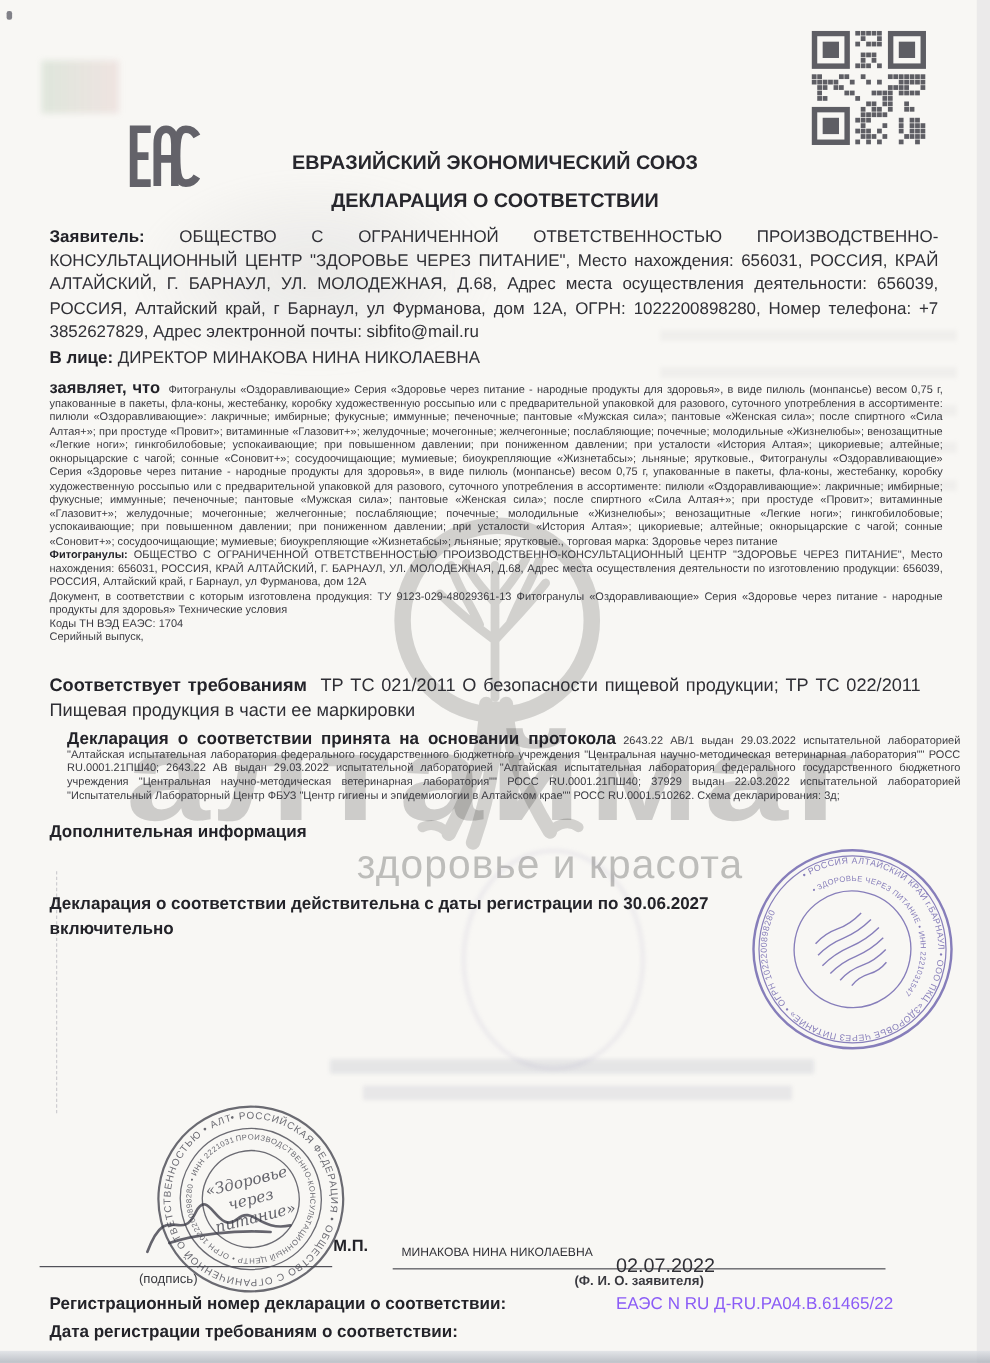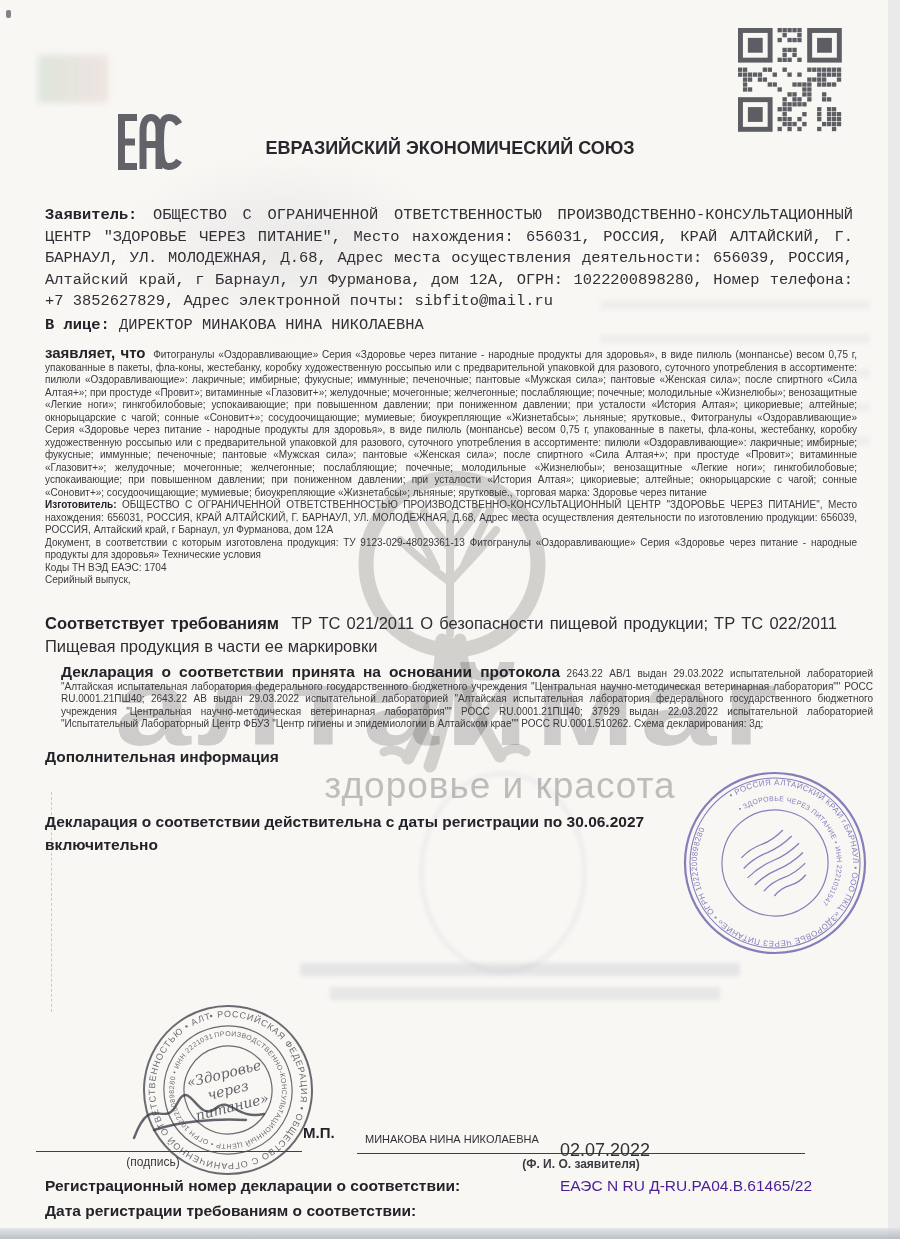--- a/index.html
+++ b/index.html
@@ -192,29 +192,30 @@
         <rect x="96.0" y="91.2" width="4.2" height="4.2"></rect>
         <rect x="38.4" y="96.0" width="4.2" height="4.2"></rect>
         <rect x="48.0" y="96.0" width="4.2" height="4.2"></rect>
         <rect x="57.6" y="96.0" width="4.2" height="4.2"></rect>
         <rect x="76.8" y="96.0" width="4.2" height="4.2"></rect>
         <rect x="91.2" y="96.0" width="4.2" height="4.2"></rect>
       </g>
   </svg>
 
   <div class="abs title" style="left:0;top:138px;">ЕВРАЗИЙСКИЙ ЭКОНОМИЧЕСКИЙ СОЮЗ</div>
-
-  <div class="abs scan-blur" style="left:45px;top:205px;width:808px;font-family:Liberation Mono, monospace;">
+  <div class="abs title" style="left:0;top:172px;">ДЕКЛАРАЦИЯ О СООТВЕТСТВИИ</div>
+
+  <div class="abs scan-blur" style="left:45px;top:205px;width:808px;">
     <p class="body-txt just"><span class="b">Заявитель:</span> <span>ОБЩЕСТВО С ОГРАНИЧЕННОЙ ОТВЕТСТВЕННОСТЬЮ ПРОИЗВОДСТВЕННО-КОНСУЛЬТАЦИОННЫЙ ЦЕНТР "ЗДОРОВЬЕ ЧЕРЕЗ ПИТАНИЕ", Место нахождения: 656031, РОССИЯ, КРАЙ АЛТАЙСКИЙ, Г. БАРНАУЛ, УЛ. МОЛОДЕЖНАЯ, Д.68, Адрес места осуществления деятельности: 656039, РОССИЯ, Алтайский край, г Барнаул, ул Фурманова, дом 12А, ОГРН: 1022200898280, Номер телефона: +7 3852627829, Адрес электронной почты: sibfito@mail.ru</span></p>
     <p class="body-txt" style="margin-top:2px;"><span class="b">В лице:</span> <span>ДИРЕКТОР МИНАКОВА НИНА НИКОЛАЕВНА</span></p>
   </div>
 
   <div class="abs scan-blur" style="left:45px;top:347px;width:812px;">
     <p class="small just"><span class="lbl15">заявляет, что</span>&nbsp;&nbsp;<span>Фитогранулы «Оздоравливающие»  Серия «Здоровье через питание  - народные продукты для здоровья», в виде пилюль (монпансье) весом 0,75 г, упакованные в пакеты, фла-коны, жестебанку, коробку художественную россыпью или с предварительной упаковкой для разового, суточного употребления в ассортименте: пилюли  «Оздоравливающие»: лакричные; имбирные; фукусные; иммунные; печеночные; пантовые «Мужская сила»; пантовые «Женская  сила»; после спиртного «Сила Алтая+»; при простуде «Провит»; витаминные  «Глазовит+»;  желудочные; мочегонные; желчегонные; послабляющие; почечные; молодильные «Жизнелюбы»; венозащитные «Легкие ноги»; гинкгобилобовые; успокаивающие; при повышенном давлении; при пониженном давлении; при усталости «История Алтая»;  цикориевые; алтейные; окнорыцарские  с чагой;  сонные «Соновит+»; сосудоочищающие; мумиевые; биоукрепляющие «Жизнетабсы»; льняные; ярутковые., Фитогранулы «Оздоравливающие»  Серия «Здоровье через питание  - народные продукты для здоровья», в виде пилюль (монпансье) весом 0,75 г, упакованные в пакеты, фла-коны, жестебанку, коробку художественную россыпью или с предварительной упаковкой для разового, суточного употребления в ассортименте: пилюли  «Оздоравливающие»: лакричные; имбирные; фукусные; иммунные; печеночные; пантовые «Мужская сила»; пантовые «Женская  сила»; после спиртного «Сила Алтая+»; при простуде «Провит»; витаминные  «Глазовит+»;  желудочные; мочегонные; желчегонные; послабляющие; почечные; молодильные «Жизнелюбы»; венозащитные «Легкие ноги»; гинкгобилобовые; успокаивающие; при повышенном давлении; при пониженном давлении; при усталости «История Алтая»; цикориевые; алтейные; окнорыцарские  с чагой;  сонные «Соновит+»; сосудоочищающие; мумиевые; биоукрепляющие «Жизнетабсы»; льняные; ярутковые., торговая марка: Здоровье через питание</span></p>
-    <p class="small just"><span class="b">Изготовитель:</span> <span>ОБЩЕСТВО С ОГРАНИЧЕННОЙ ОТВЕТСТВЕННОСТЬЮ ПРОИЗВОДСТВЕННО-КОНСУЛЬТАЦИОННЫЙ ЦЕНТР "ЗДОРОВЬЕ ЧЕРЕЗ ПИТАНИЕ", Место нахождения: 656031, РОССИЯ, КРАЙ АЛТАЙСКИЙ, Г. БАРНАУЛ, УЛ. МОЛОДЕЖНАЯ, Д.68, Адрес места осуществления деятельности по изготовлению продукции: 656039, РОССИЯ, Алтайский край, г Барнаул, ул Фурманова, дом 12А</span></p>
+    <p class="small just"><span class="b">Фитогранулы:</span> <span>ОБЩЕСТВО С ОГРАНИЧЕННОЙ ОТВЕТСТВЕННОСТЬЮ ПРОИЗВОДСТВЕННО-КОНСУЛЬТАЦИОННЫЙ ЦЕНТР "ЗДОРОВЬЕ ЧЕРЕЗ ПИТАНИЕ", Место нахождения: 656031, РОССИЯ, КРАЙ АЛТАЙСКИЙ, Г. БАРНАУЛ, УЛ. МОЛОДЕЖНАЯ, Д.68, Адрес места осуществления деятельности по изготовлению продукции: 656039, РОССИЯ, Алтайский край, г Барнаул, ул Фурманова, дом 12А</span></p>
     <p class="small just">Документ, в соответствии с которым изготовлена продукция: ТУ 9123-029-48029361-13  Фитогранулы «Оздоравливающие»  Серия «Здоровье через питание - народные продукты для здоровья» Технические условия</p>
     <p class="small">Коды ТН ВЭД ЕАЭС: 1704</p>
     <p class="small">Серийный выпуск,</p>
   </div>
 
   <div class="abs scan-blur" style="left:45px;top:612px;width:792px;">
     <p class="just" style="font-size:16.5px;line-height:23px;"><span class="lbl16">Соответствует требованиям</span>&nbsp;&nbsp;<span>ТР ТС 021/2011 О безопасности пищевой продукции; ТР ТС 022/2011 Пищевая продукция в части ее маркировки</span></p>
   </div>
 
   <div class="abs scan-blur" style="left:61px;top:666px;width:812px;">
@@ -228,21 +229,21 @@
   </div>
 
   <div class="abs b" style="left:303px;top:1124px;font-size:15px;">М.П.</div>
   <div class="abs rule" style="left:36px;top:1151px;width:266px;"></div>
   <div class="abs cap" style="left:20px;top:1155px;width:266px;">(подпись)</div>
   <div class="abs" style="left:365px;top:1133px;font-size:11px;color:#303036;">МИНАКОВА НИНА НИКОЛАЕВНА</div>
   <div class="abs rule" style="left:357px;top:1153px;width:448px;"></div>
   <div class="abs cap" style="left:357px;top:1157px;width:448px;font-weight:bold;">(Ф. И. О. заявителя)</div>
 
   <div class="abs b" style="left:45px;top:1177px;font-size:15.5px;text-align:right;">Регистрационный номер декларации о соответствии:</div>
-  <div class="abs" style="left:560px;top:1177px;font-size:15.5px;color:#4c1d95;">ЕАЭС N RU Д-RU.РА04.В.61465/22</div>
+  <div class="abs" style="left:560px;top:1177px;font-size:15.5px;color:#8b5cf6;">ЕАЭС N RU Д-RU.РА04.В.61465/22</div>
   <div class="abs b" style="left:45px;top:1202px;font-size:15.5px;">Дата регистрации требованиям о соответствии:</div>
   <div class="abs" style="left:560px;top:1140px;font-size:18px;color:#303036;">02.07.2022</div>
 
   <svg class="abs" style="left:680px;top:768px;" width="190" height="190" viewBox="0 0 190 190">
     <g transform="rotate(-34 95 95)" opacity="0.72">
       <circle cx="95" cy="95" r="90" fill="none" stroke="#5b4fa4" stroke-width="2.2"></circle>
       <circle cx="95" cy="95" r="85" fill="none" stroke="#5b4fa4" stroke-width="1.1"></circle>
       <circle cx="95" cy="95" r="53" fill="none" stroke="#5b4fa4" stroke-width="1.2"></circle>
       <defs>
         <path id="rsr1" d="M95,17 a78,78 0 1,1 -0.01,0"></path>

